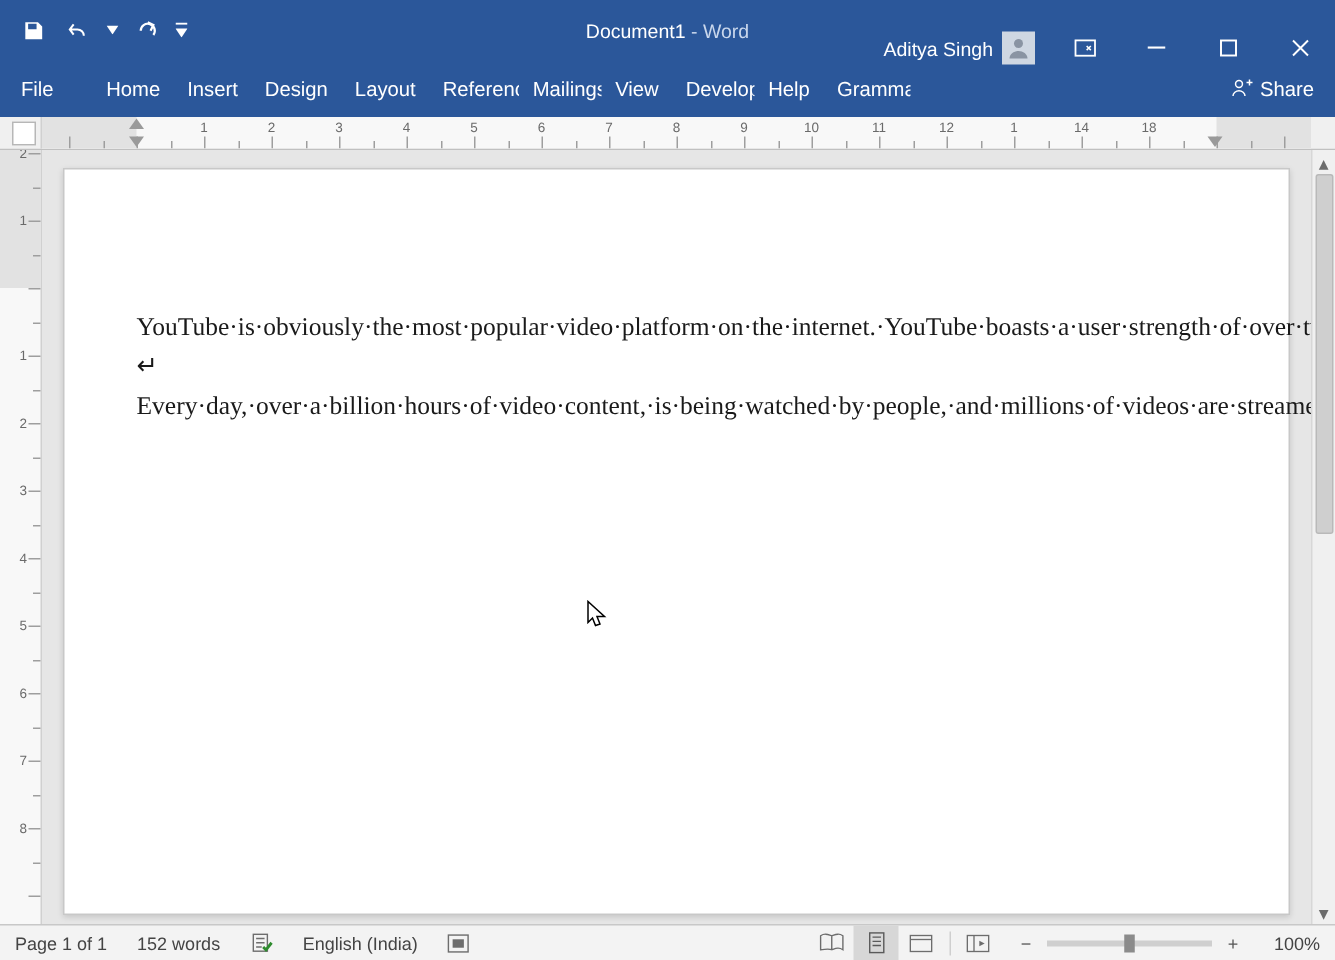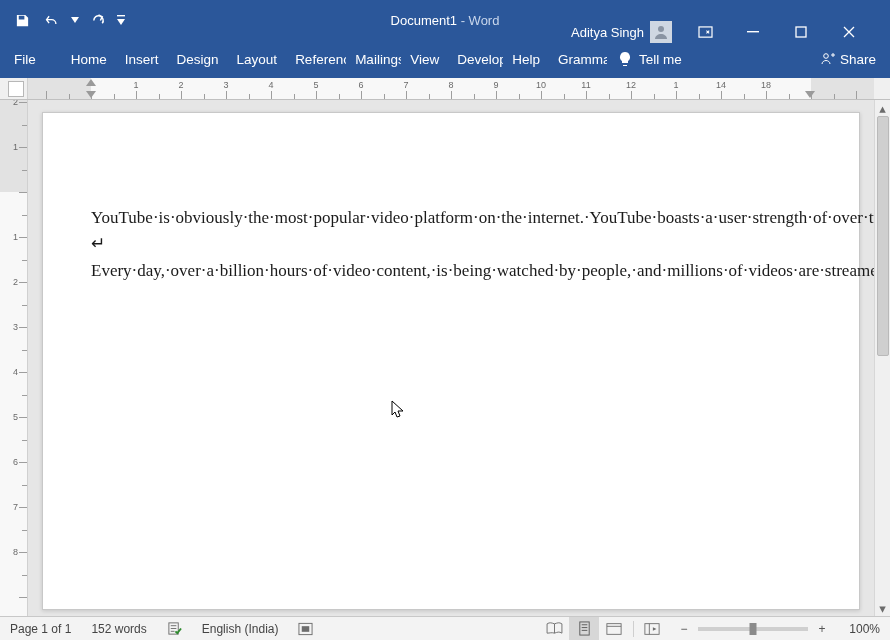--- a/index.html
+++ b/index.html
@@ -33,21 +33,21 @@
     width: 28px; height: 28px;
     display:flex;align-items:center;justify-content:center;
     color:#fff;
   }
   .doc-title{
     position:absolute;left:50%;transform:translateX(-50%);
     color:#fff;font-size:13px;white-space:nowrap;
   }
   .doc-title .dim{color:#c9d7ec;}
   .title-right{
-    margin-left:auto;display:flex;align-items:center;gap:2px;padding-right:18px;margin-top:24px;
+    margin-left:auto;display:flex;align-items:center;gap:2px;padding-right:0;margin-top:24px;
   }
   .account{
     display:flex;align-items:center;gap:6px;color:#fff;padding:0 8px;height:40px;
   }
   .avatar{
     width:22px;height:22px;background:#cfd7e2;display:flex;align-items:center;justify-content:center;
   }
   .winbtn{
     width:46px;height:40px;display:flex;align-items:center;justify-content:center;color:#fff;
   }
@@ -224,26 +224,20 @@
   <div class="rtab">Home</div>
   <div class="rtab">Insert</div>
   <div class="rtab">Design</div>
   <div class="rtab">Layout</div>
   <div class="rtab" style="max-width:60px;overflow:hidden">References</div>
   <div class="rtab" style="max-width:55px;overflow:hidden">Mailings</div>
   <div class="rtab">View</div>
   <div class="rtab" style="max-width:55px;overflow:hidden">Developer</div>
   <div class="rtab">Help</div>
   <div class="rtab" style="max-width:58px;overflow:hidden">Grammarly</div>
-  <div class="rtab tellme">
-    <svg class="bulb" viewBox="0 0 16 16">
-        <path fill="#fff" d="M8 1a5 5 0 0 0-3 9v2h6v-2a5 5 0 0 0-3-9zM6 14h4v1H6z"></path>
-      </svg>
-    <span>Tell me</span>
-  </div>
   <div class="share">
     <svg width="16" height="16" viewBox="0 0 16 16">
         <circle cx="6" cy="5" r="2.3" fill="none" stroke="#fff"></circle>
         <path fill="none" stroke="#fff" d="M2 13c0-2 2-3.5 4-3.5s4 1.5 4 3.5M11 4h4m-2-2v4"></path>
       </svg>
     <span>Share</span>
   </div>
 </div>
 
 <div class="ruler-row">

